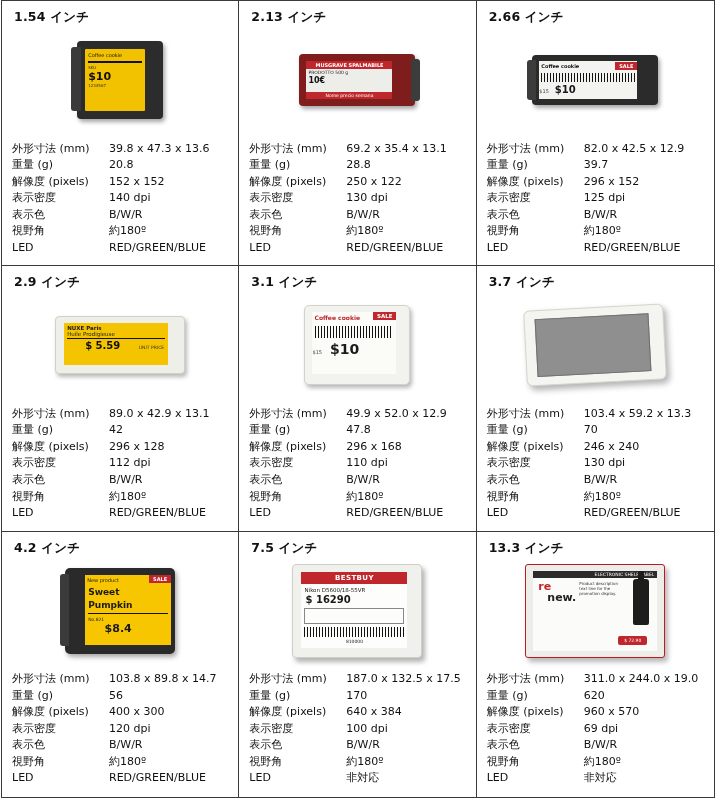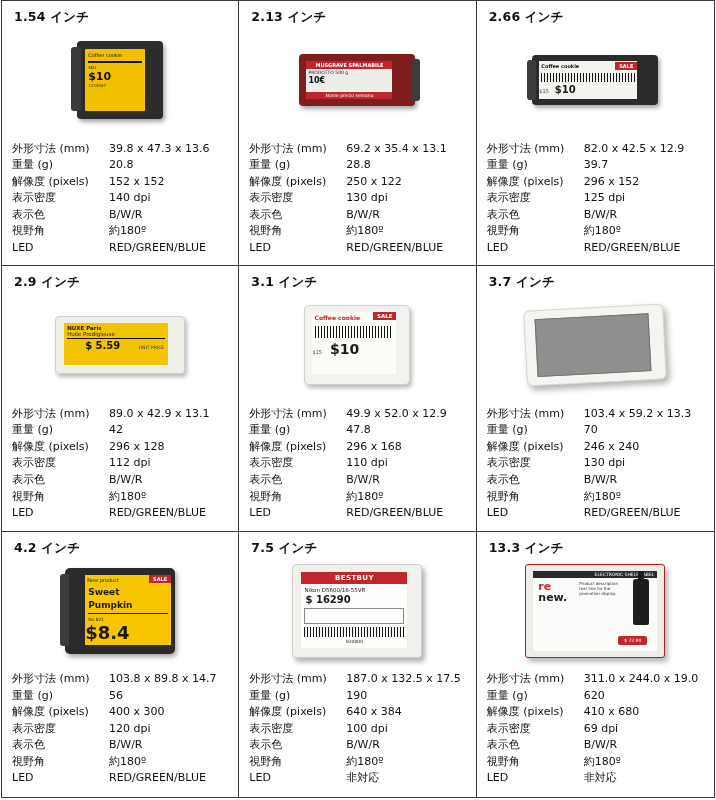--- a/index.html
+++ b/index.html
@@ -153,41 +153,41 @@
   
   .d42{width:110px;height:86px;background:#2a2a2a;border-radius:5px;
     box-shadow:2px 3px 5px rgba(0,0,0,.35);position:relative;}
   .d42:before{content:"";position:absolute;left:-5px;top:6px;width:9px;height:72px;background:#3b3b3b;border-radius:3px 0 0 3px;}
   .d42 .scr{position:absolute;left:20px;top:7px;width:86px;height:70px;background:#f7c600;overflow:hidden;}
   .d42 .top{display:flex;justify-content:space-between;align-items:flex-start;}
   .d42 .nm{font-size:5px;padding:2px;}
   .d42 .sale{background:#c0272d;color:#fff;font-size:5px;padding:1px 4px;font-weight:bold;}
   .d42 .big{font-size:9px;font-weight:bold;padding:3px 3px 0;line-height:1.1;}
   .d42 .ln{height:1px;background:#111;margin:3px;}
-  .d42 .pr{font-size:18px;font-weight:bold;text-align:left;padding-right:20px;}
+  .d42 .pr{font-size:11px;font-weight:bold;text-align:center;padding-right:20px;}
   .d42 .sm{font-size:4.5px;padding-left:3px;}
 
   
   .d75{width:128px;height:92px;background:#f0f0ec;border:1px solid #cfcfc8;border-radius:4px;
     box-shadow:3px 4px 5px rgba(0,0,0,.3);position:relative;}
   .d75 .scr{position:absolute;left:8px;top:7px;width:106px;height:76px;background:#fdfdfb;overflow:hidden;}
   .d75 .hd{background:#c0272d;color:#fff;font-size:7px;font-weight:bold;text-align:center;padding:2px 0;letter-spacing:.4px;}
   .d75 .pn{font-size:5.5px;padding:3px 3px 1px;}
   .d75 .pr{font-size:10px;font-weight:bold;padding-left:4px;}
   .d75 .box{border:1px solid #888;height:14px;margin:3px;}
   .d75 .bars{height:10px;background:repeating-linear-gradient(90deg,#111 0 1px,#fdfdfb 1px 3px);margin:2px 3px;}
   .d75 .sm{font-size:4.5px;text-align:center;}
 
   
   .d133{width:138px;height:92px;background:#ededea;border:1px solid #b91c1c;border-radius:3px;
     box-shadow:3px 4px 5px rgba(0,0,0,.28);position:relative;}
   .d133 .scr{position:absolute;left:7px;top:6px;width:124px;height:80px;background:#fbfbf9;overflow:hidden;}
   .d133 .hd{background:#2b2b2b;color:#fff;font-size:4.5px;padding:1px 3px;text-align:right;}
   .d133 .re{font-size:11px;font-weight:bold;color:#c0272d;padding:3px 0 0 5px;line-height:1;}
-  .d133 .new{font-size:11px;font-weight:bold;color:#222;padding-left:5px;line-height:1;}
+  .d133 .new{font-size:11px;font-weight:bold;color:#222;padding-left:14px;line-height:1;}
   .d133 .txt{position:absolute;left:46px;top:10px;font-size:4px;color:#333;line-height:1.35;width:42px;}
   .d133 .bottle{position:absolute;right:8px;top:8px;width:16px;height:46px;background:#1d1d1d;border-radius:3px 3px 2px 2px;}
   .d133 .bottle:before{content:"";position:absolute;left:5px;top:-8px;width:6px;height:10px;background:#1d1d1d;}
   .d133 .btn{position:absolute;right:10px;bottom:6px;background:#c0272d;color:#fff;font-size:4.5px;padding:2px 6px;border-radius:2px;}
 </style>
 </head>
 <body>
 
 <div id="grid">
 
@@ -542,21 +542,21 @@
       </div>
     </div>
     <table class="spec">
       <tbody>
           <tr>
             <td class="k">外形寸法 (mm)</td>
             <td class="v">187.0 x 132.5 x 17.5</td>
           </tr>
       <tr>
             <td class="k">重量 (g)</td>
-            <td class="v">190</td>
+            <td class="v">170</td>
           </tr>
       <tr>
             <td class="k">解像度 (pixels)</td>
             <td class="v">640 x 384</td>
           </tr>
       <tr>
             <td class="k">表示密度</td>
             <td class="v">100 dpi</td>
           </tr>
       <tr>
@@ -594,21 +594,21 @@
           <tr>
             <td class="k">外形寸法 (mm)</td>
             <td class="v">311.0 x 244.0 x 19.0</td>
           </tr>
       <tr>
             <td class="k">重量 (g)</td>
             <td class="v">620</td>
           </tr>
       <tr>
             <td class="k">解像度 (pixels)</td>
-            <td class="v">410 x 680</td>
+            <td class="v">960 x 570</td>
           </tr>
       <tr>
             <td class="k">表示密度</td>
             <td class="v">69 dpi</td>
           </tr>
       <tr>
             <td class="k">表示色</td>
             <td class="v">B/W/R</td>
           </tr>
       <tr>

